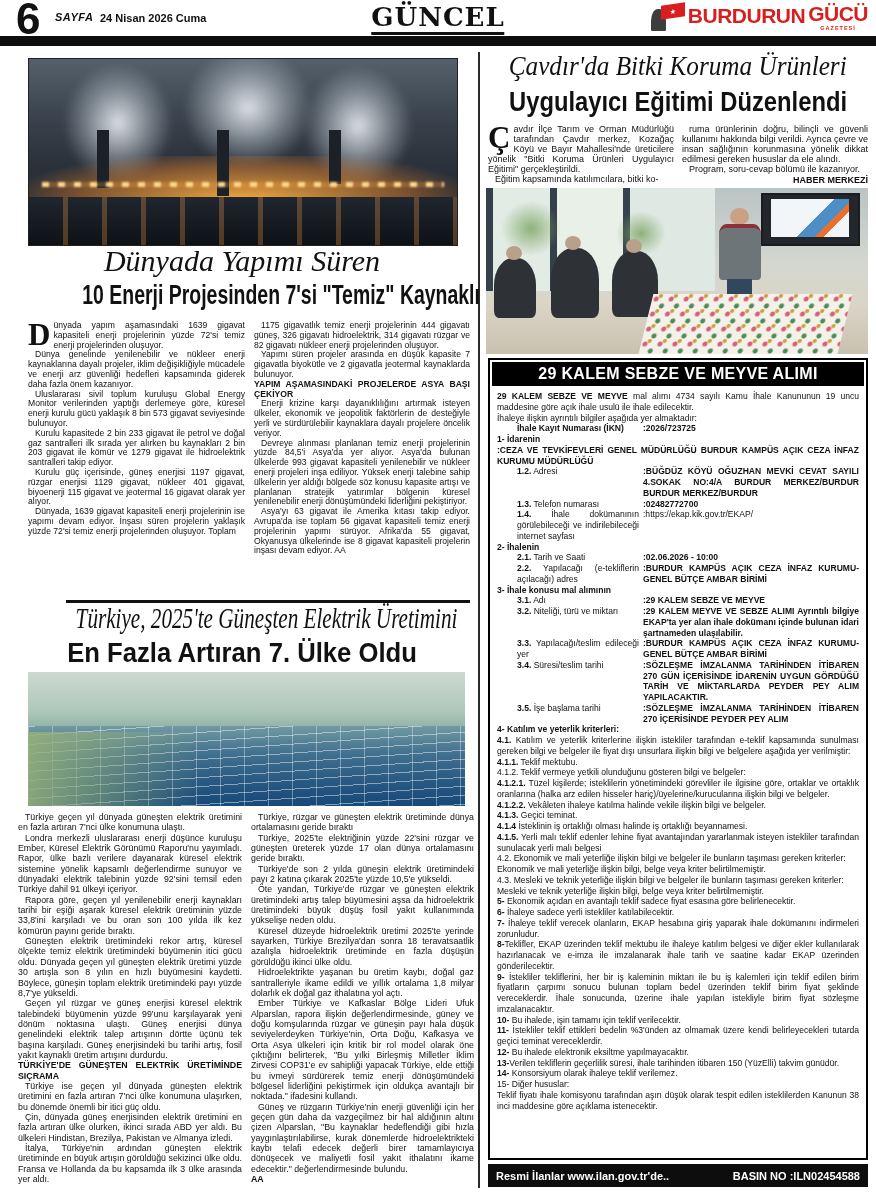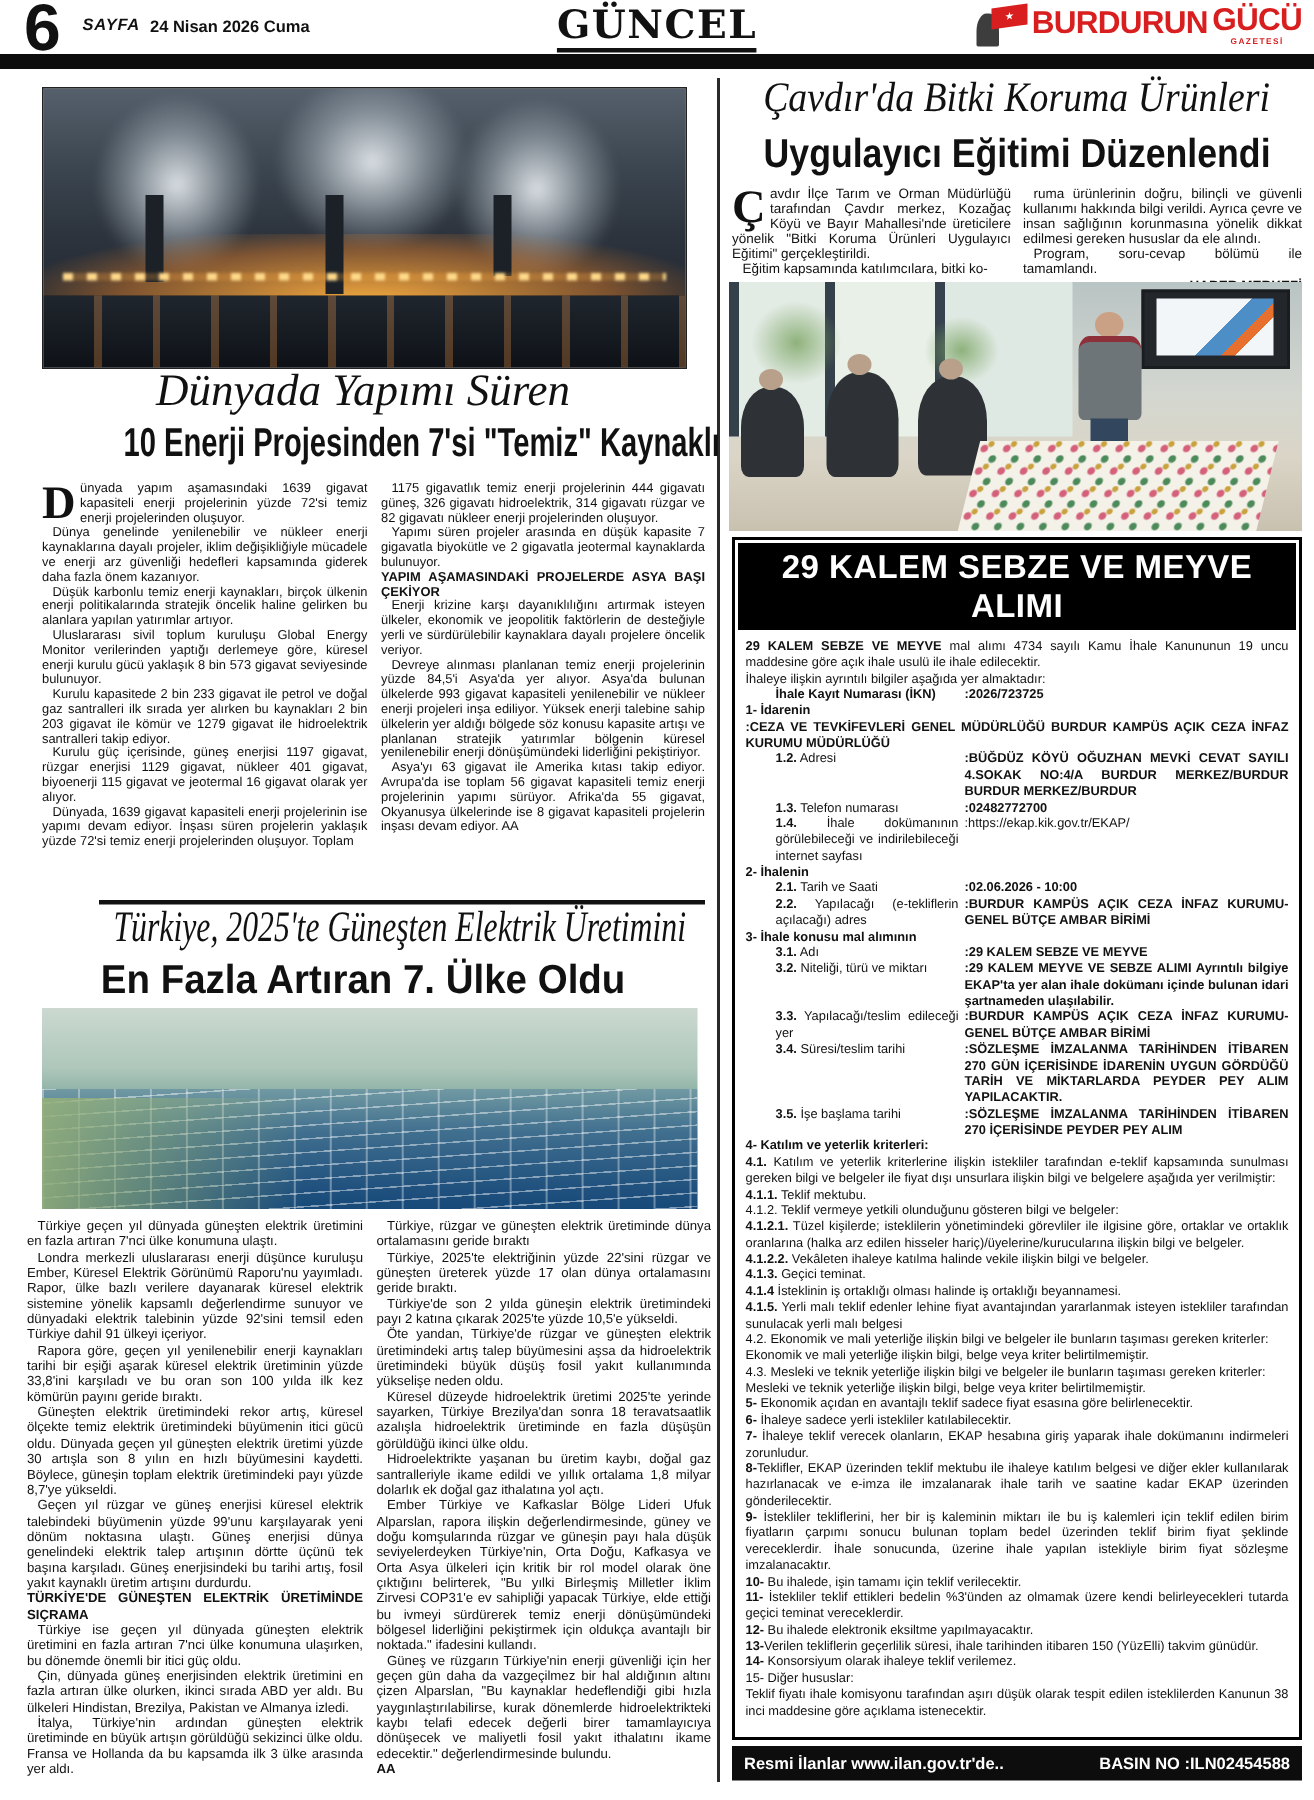--- a/index.html
+++ b/index.html
@@ -61,21 +61,21 @@
   .mt-person{position:absolute;right:27%;top:12%;width:13%;height:75%;}
   .mt-head{position:absolute;left:30%;top:0;width:38%;height:14%;background:#caa184;border-radius:50%;}
   .mt-vest{position:absolute;left:8%;top:13%;width:84%;height:45%;background:#6d7578;border-radius:18% 18% 8% 8%;border-top:4px solid #8e3039;}
   .mt-legs{position:absolute;left:24%;top:57%;width:50%;height:43%;background:#32475e;}
   .mt-sit{position:absolute;background:#2e3236;border-radius:45% 45% 12% 12%;}
   .mt-sit-head{position:absolute;top:-12px;left:30%;width:16px;height:14px;background:#b9a08a;border-radius:50%;}
   .mt-table{position:absolute;left:42%;bottom:0;width:52%;height:36%;transform:skewX(-14deg);background:radial-gradient(circle at 4px 5px,#d4607a 2px,transparent 3px),radial-gradient(circle at 11px 12px,#4d8a5a 2px,transparent 3px),radial-gradient(circle at 8px 2px,#c9a23e 1.5px,transparent 2.5px),#f4f1e9;background-size:15px 15px;}
 
   
   .tn-box{position:absolute;left:488px;top:358px;width:380px;height:802px;border:2px solid #000;background:#fff;overflow:hidden;}
-  .tn-title{margin:2px;background:#000;color:#fff;text-align:center;font-weight:bold;font-size:22px;letter-spacing:.3px;padding:3px 0;}
+  .tn-title{margin:2px;background:#000;color:#fff;text-align:center;font-weight:bold;font-size:16px;letter-spacing:.3px;padding:3px 0;}
   .tn-body{padding:3px 7px;font-size:8.55px;line-height:10.75px;text-align:justify;}
   .tn-p b,.tn-label b,.tn-head{font-weight:bold;}
   .tn-head{margin:0;}
   .tn-row{display:flex;}
   .tn-label{width:146px;flex:none;padding-right:4px;padding-left:20px;}
   .tn-value{flex:1;font-weight:bold;}
   .tn-value.normal{font-weight:normal;}
 
   .legal-bar{position:absolute;left:488px;top:1164px;width:380px;height:23px;background:#0d0d0d;color:#fff;display:flex;justify-content:space-between;align-items:center;padding:0 8px;font-weight:bold;font-size:11px;}
 </style>
@@ -123,21 +123,20 @@
   </div>
   <div class="headline-sans" style="left:5px;top:280px;width:474px;font-size:27px;">
     <span class="scale" style="transform:scaleX(.72);">10 Enerji Projesinden 7'si "Temiz" Kaynaklı</span>
   </div>
 
   <div class="article a1" style="left:28px;top:321px;width:442px;gap:9px;">
     <div class="col" style="width:217px;">
       <p class="para lead"><span class="dropcap">D</span><span>ünyada yapım aşamasındaki 1639 gigavat kapasiteli enerji projelerinin yüzde 72'si temiz enerji projelerinden oluşuyor.</span></p>
       <div>
           <p class="para">Dünya genelinde yenilenebilir ve nükleer enerji kaynaklarına dayalı projeler, iklim değişikliğiyle mücadele ve enerji arz güvenliği hedefleri kapsamında giderek daha fazla önem kazanıyor.</p>
-          <p class="para">Düşük karbonlu temiz enerji kaynakları, birçok ülkenin enerji politikalarında stratejik öncelik haline gelirken bu alanlara yapılan yatırımlar artıyor.</p>
           <p class="para">Uluslararası sivil toplum kuruluşu Global Energy Monitor verilerinden yaptığı derlemeye göre, küresel enerji kurulu gücü yaklaşık 8 bin 573 gigavat seviyesinde bulunuyor.</p>
           <p class="para">Kurulu kapasitede 2 bin 233 gigavat ile petrol ve doğal gaz santralleri ilk sırada yer alırken bu kaynakları 2 bin 203 gigavat ile kömür ve 1279 gigavat ile hidroelektrik santralleri takip ediyor.</p>
           <p class="para">Kurulu güç içerisinde, güneş enerjisi 1197 gigavat, rüzgar enerjisi 1129 gigavat, nükleer 401 gigavat, biyoenerji 115 gigavat ve jeotermal 16 gigavat olarak yer alıyor.</p>
           <p class="para">Dünyada, 1639 gigavat kapasiteli enerji projelerinin ise yapımı devam ediyor. İnşası süren projelerin yaklaşık yüzde 72'si temiz enerji projelerinden oluşuyor. Toplam</p>
         </div>
     </div>
     <div class="col" style="width:216px;">
       <div>
           <p class="para">1175 gigavatlık temiz enerji projelerinin 444 gigavatı güneş, 326 gigavatı hidroelektrik, 314 gigavatı rüzgar ve 82 gigavatı nükleer enerji projelerinden oluşuyor.</p>
           <p class="para">Yapımı süren projeler arasında en düşük kapasite 7 gigavatla biyokütle ve 2 gigavatla jeotermal kaynaklarda bulunuyor.</p>
@@ -202,21 +201,21 @@
   <div class="article a3" style="left:488px;top:124px;width:380px;gap:8px;">
     <div class="col" style="width:186px;">
       <p class="para lead"><span class="dropcap">Ç</span><span>avdır İlçe Tarım ve Orman Müdürlüğü tarafından Çavdır merkez, Kozağaç Köyü ve Bayır Mahallesi'nde üreticilere yönelik "Bitki Koruma Ürünleri Uygulayıcı Eğitimi" gerçekleştirildi.</span></p>
       <div>
           <p class="para">Eğitim kapsamında katılımcılara, bitki ko-</p>
         </div>
     </div>
     <div class="col" style="width:186px;">
       <div>
           <p class="para">ruma ürünlerinin doğru, bilinçli ve güvenli kullanımı hakkında bilgi verildi. Ayrıca çevre ve insan sağlığının korunmasına yönelik dikkat edilmesi gereken hususlar da ele alındı.</p>
-          <p class="para">Program, soru-cevap bölümü ile tamamlandı.</p>
+          <p class="para">Program, soru-cevap bölümü ile kazanıyor.</p>
         </div>
       <div class="byline">HABER MERKEZİ</div>
     </div>
   </div>
 
   <div class="photo photo-meeting" style="left:486px;top:188px;width:382px;height:166px;">
     <div class="mt-windows"></div>
     <div class="mt-green" style="left:4%;top:8%;width:60px;height:55px;"></div>
     <div class="mt-green" style="left:34%;top:14%;width:50px;height:45px;"></div>
     <div class="mt-tv">

